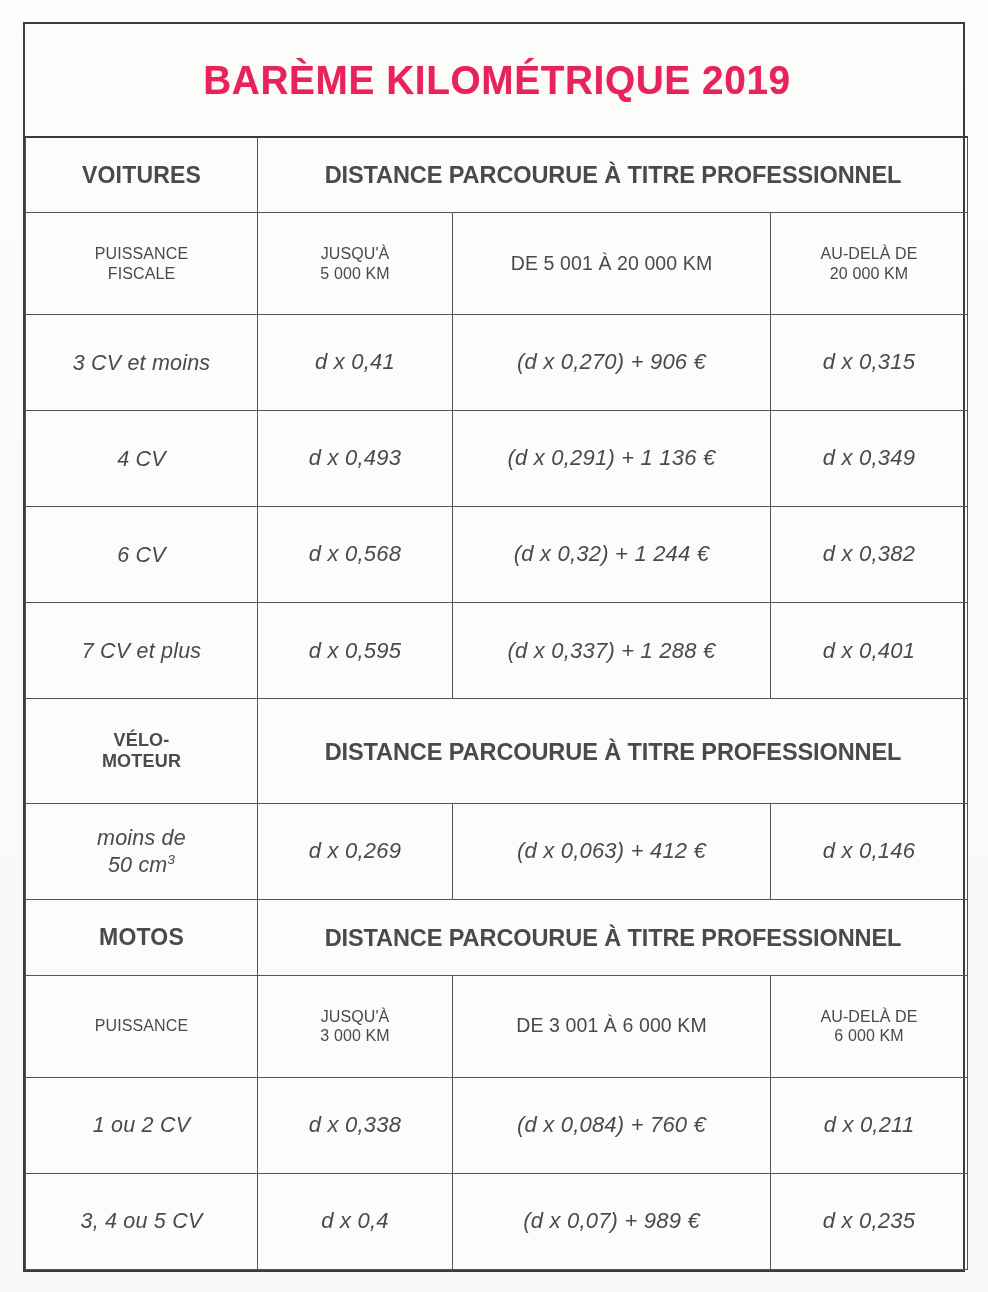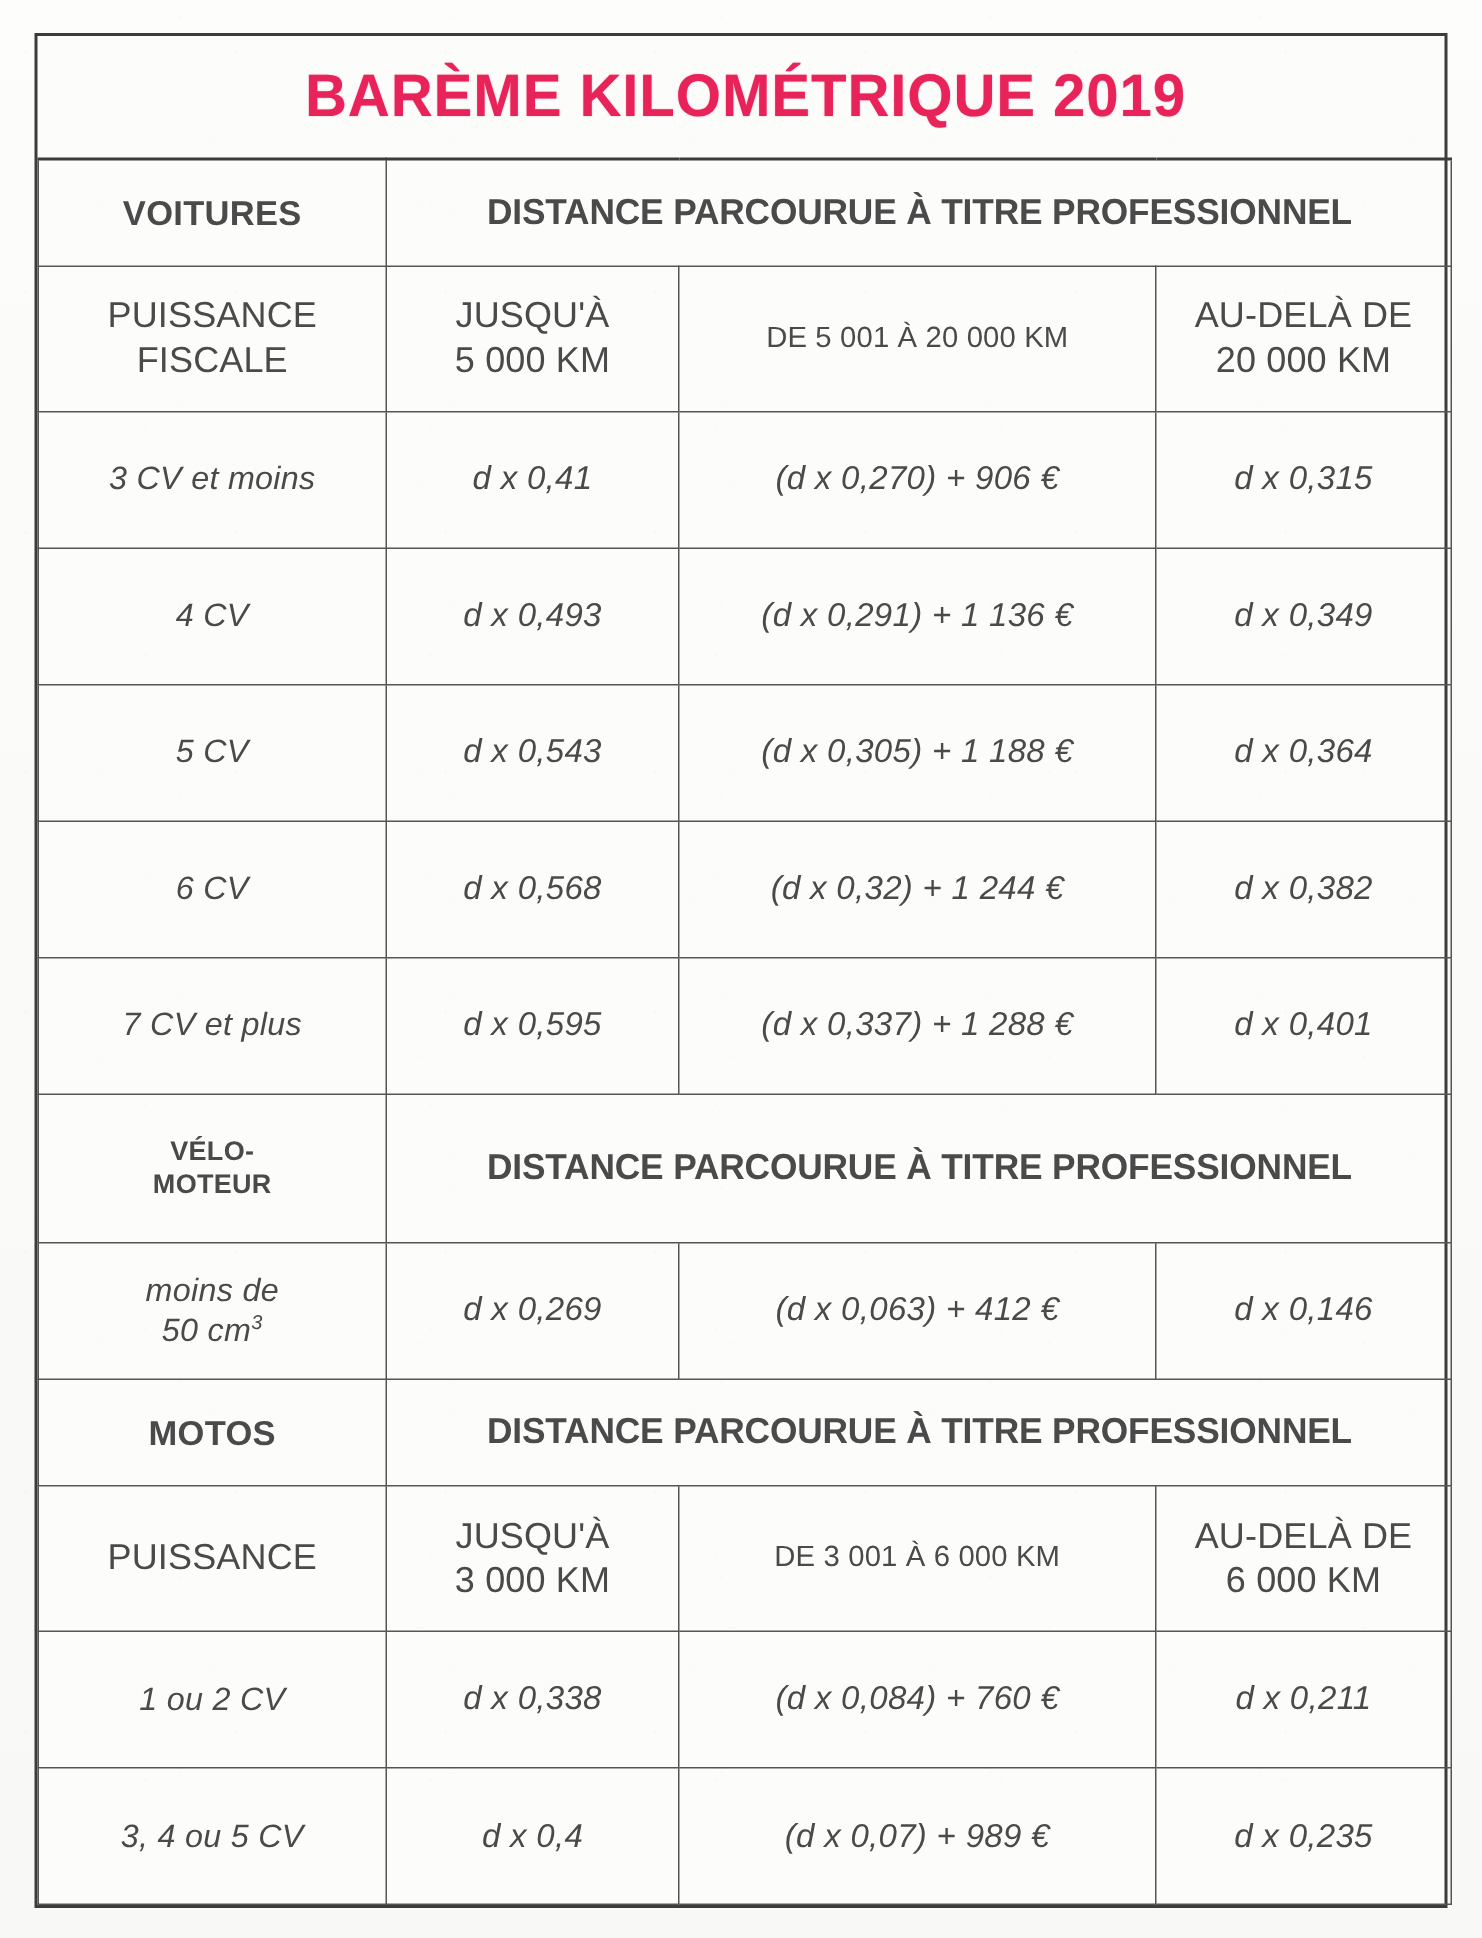--- a/index.html
+++ b/index.html
@@ -66,21 +66,21 @@
   col.c1 { width: 232px; }
   col.c2 { width: 195px; }
   col.c3 { width: 318px; }
   col.c4 { width: 197px; }
 
   
   .title-cell {
     border: none !important;
     border-bottom: 2px solid #3c3c3c !important;
     height: 70px;
-    padding: 0 !important;
+    padding: 11px !important;
   }
   .title-text {
     font-size: 40px;
     font-weight: 700;
     letter-spacing: .6px;
     color: #e8235a;
     text-shadow: 0 0 1px rgba(232,35,90,.45);
     font-stretch: condensed;
     transform: scaleX(.97);
     display: block;
@@ -106,21 +106,21 @@
     font-weight: 700;
     color: #1e1e1e;
     letter-spacing: -.1px;
     transform: scaleX(.98);
   }
 
   
   .subhead { height: 84px; }
   .subhead td {
     border-bottom: 2px solid #3c3c3c;
-    font-size: 24px;
+    font-size: 16px;
     color: #3a3a3a;
     letter-spacing: .1px;
   }
   .subhead .nowrapline { white-space: nowrap; font-size: 19.5px; }
 
   
   .datarow { height: 79px; }
   .datarow td {
     font-size: 22px;
     color: #555555;
@@ -182,26 +182,20 @@
         <td class="formula">(d x 0,270) + 906 €</td>
         <td class="formula">d x 0,315</td>
       </tr>
       <tr class="datarow">
         <td class="label">4 CV</td>
         <td class="formula">d x 0,493</td>
         <td class="formula">(d x 0,291) + 1 136 €</td>
         <td class="formula">d x 0,349</td>
       </tr>
       <tr class="datarow">
-        <td class="label">5 CV</td>
-        <td class="formula">d x 0,543</td>
-        <td class="formula">(d x 0,305) + 1 188 €</td>
-        <td class="formula">d x 0,364</td>
-      </tr>
-      <tr class="datarow">
         <td class="label">6 CV</td>
         <td class="formula">d x 0,568</td>
         <td class="formula">(d x 0,32) + 1 244 €</td>
         <td class="formula">d x 0,382</td>
       </tr>
       <tr class="datarow">
         <td class="label">7 CV et plus</td>
         <td class="formula">d x 0,595</td>
         <td class="formula">(d x 0,337) + 1 288 €</td>
         <td class="formula">d x 0,401</td>

